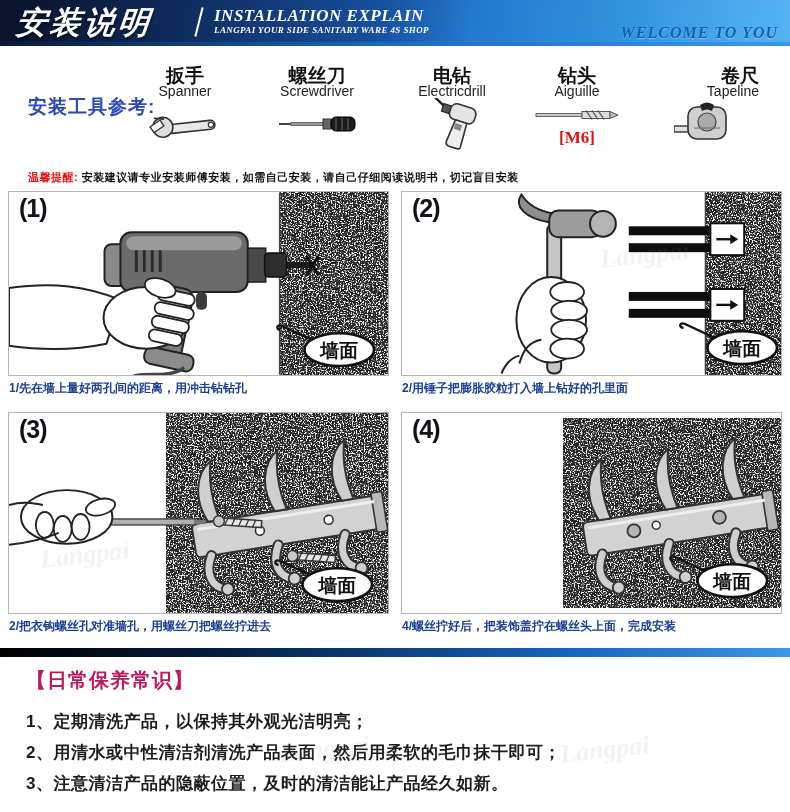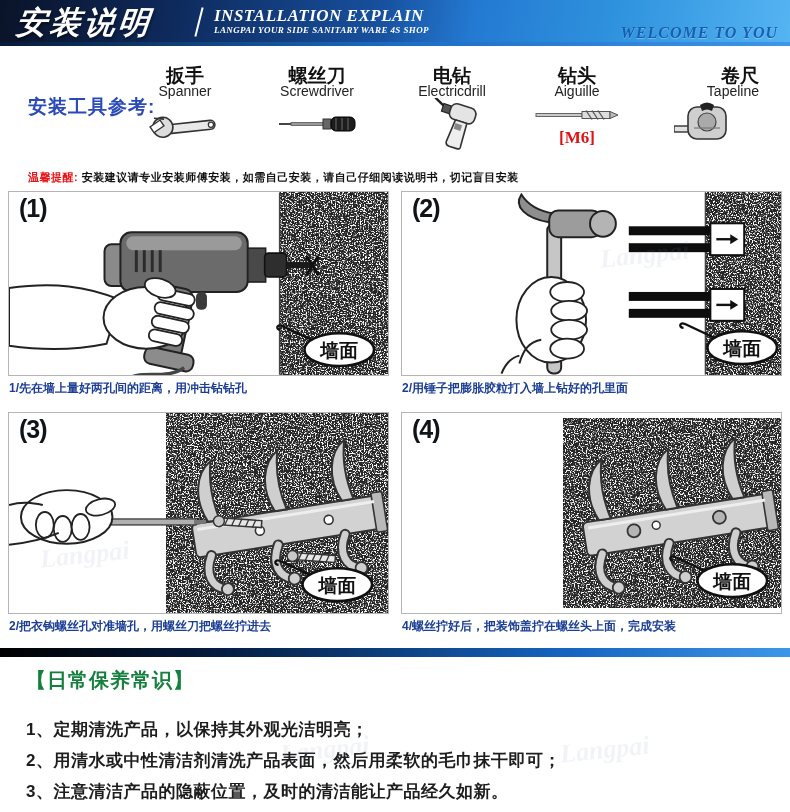--- a/index.html
+++ b/index.html
@@ -45,21 +45,21 @@
   .panel{position:relative;border:1px solid #b5b5b5;background:#fff;}
   .panel.r1{height:183px;}
   .panel.r2{height:200px;}
   .stepnum{position:absolute;left:10px;top:2px;font-size:25px;font-weight:bold;color:#101418;letter-spacing:-1px;}
   .caption{margin:4px 0 0 1px;font-size:12px;font-weight:bold;color:#1b3e94;}
   .panel svg{display:block;width:100%;height:100%;}
   
   .divider{margin-top:13px;height:9px;width:790px;
     background:linear-gradient(to right,#000 0%,#041d42 28%,#1565c0 72%,#3d96e8 100%);}
   .maint{padding:10px 20px 0 26px;}
-  .maint-title{font-size:20px;font-weight:bold;color:#15803d;margin-bottom:20px;letter-spacing:1px;}
+  .maint-title{font-size:20px;font-weight:bold;color:#be185d;margin-bottom:12px;letter-spacing:1px;}
   .maint-item{font-size:17px;font-weight:bold;color:#1d1d1d;line-height:31px;letter-spacing:.5px;}
   
   .wm{position:absolute;font-family:"Liberation Serif","DejaVu Serif",serif;font-style:italic;font-weight:bold;
       font-size:26px;color:#7e93ad;opacity:.10;transform:rotate(-6deg);pointer-events:none;}
 </style>
 </head>
 <body>
 
 <div class="banner">
   <div class="banner-cn">安装说明</div>

